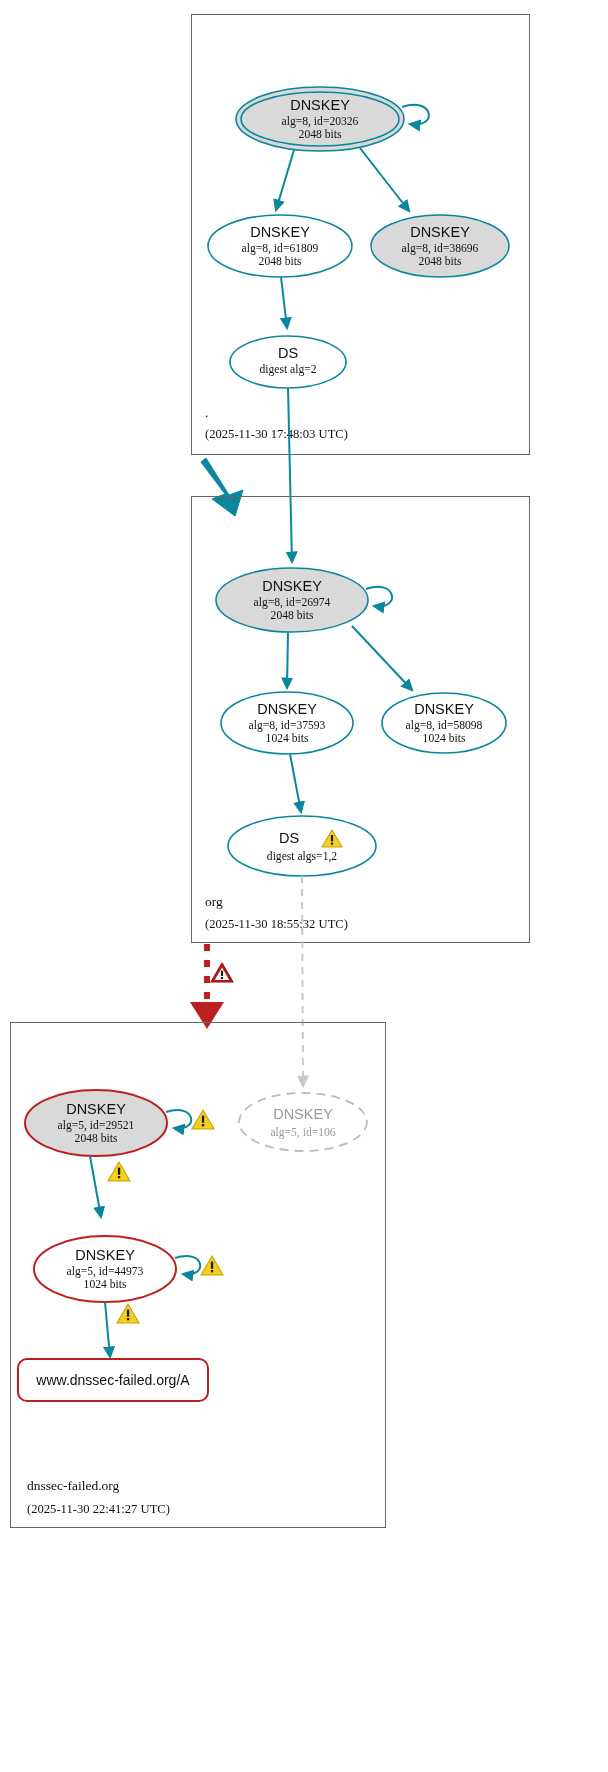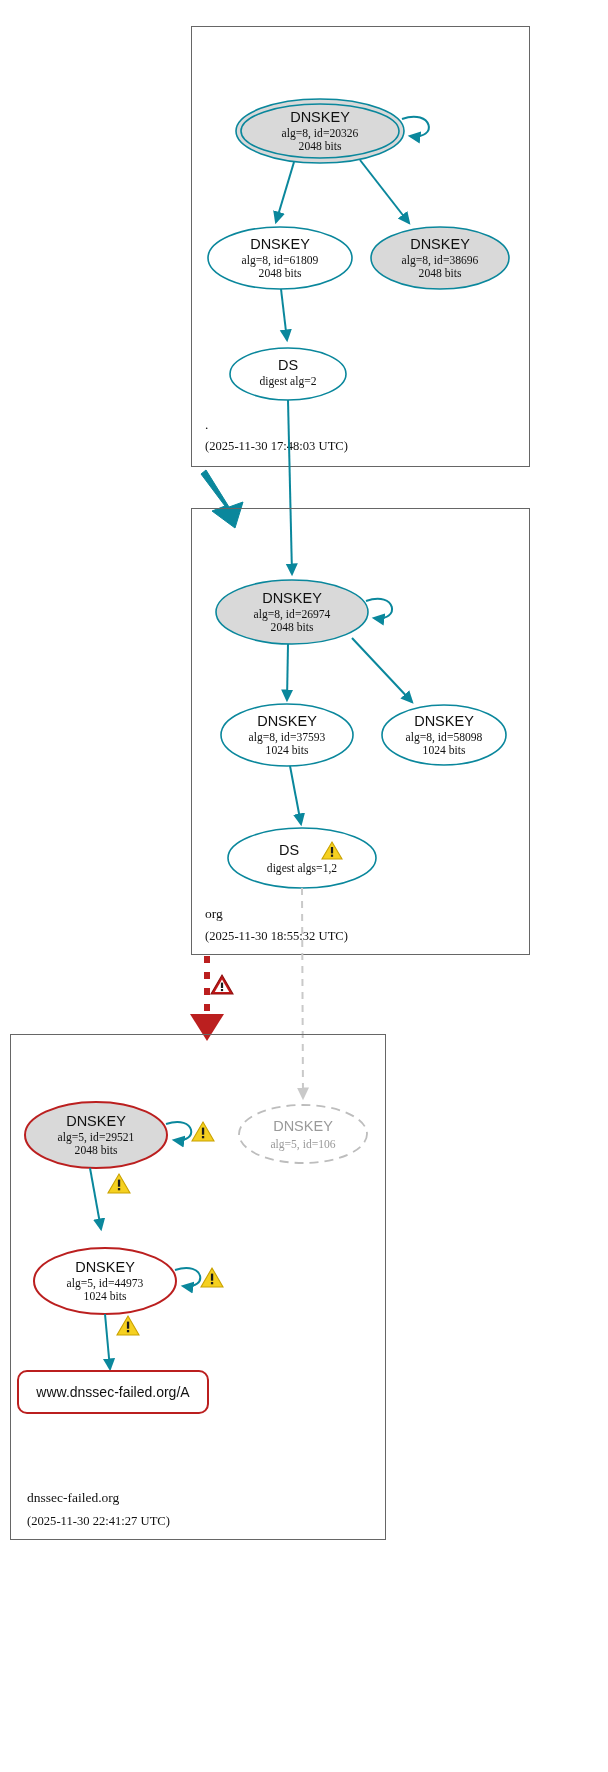--- a/index.html
+++ b/index.html
@@ -9,21 +9,21 @@
   }
   body {
     width: 608px;
     height: 1772px;
     position: relative;
     font-family: "Liberation Serif", serif;
     overflow: hidden;
   }
   #stage {
     position: absolute;
-    left: 0; top: 12px;
+    left: 0; top: 0;
     width: 608px;
     height: 1668px;
   }
   svg#graph {
     position: absolute;
     left: 0; top: 0;
     width: 608px;
     height: 1772px;
   }
   .zone-box {

